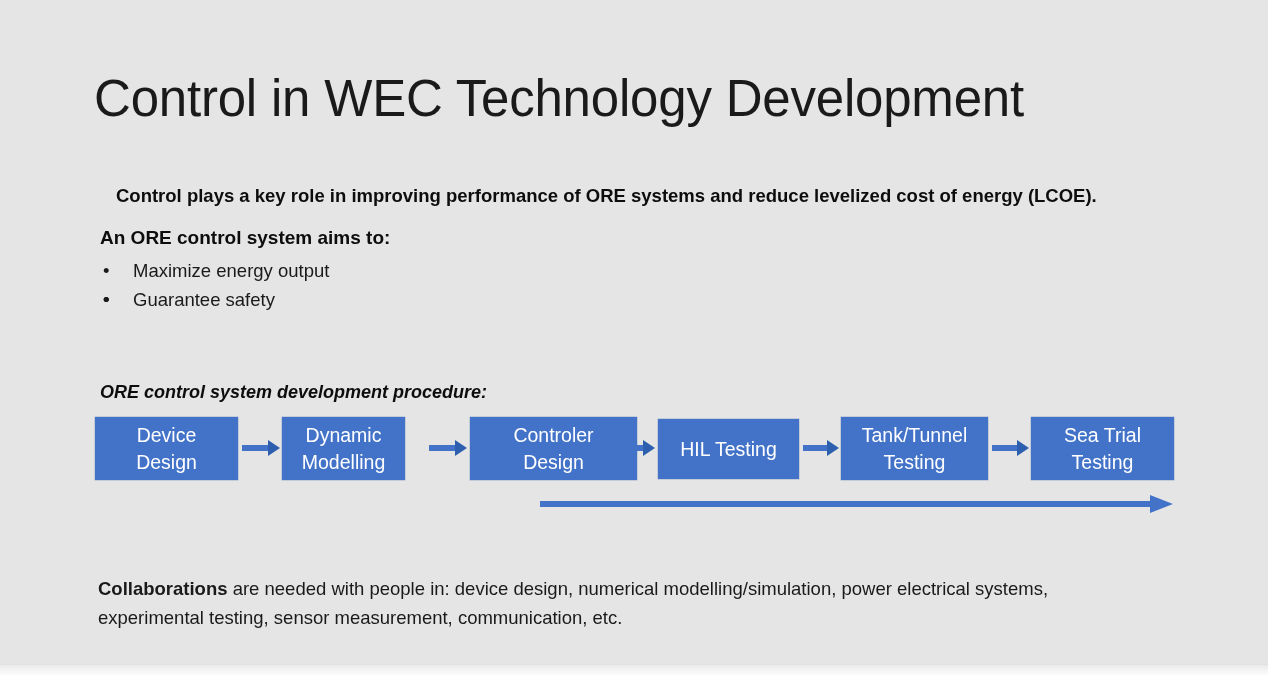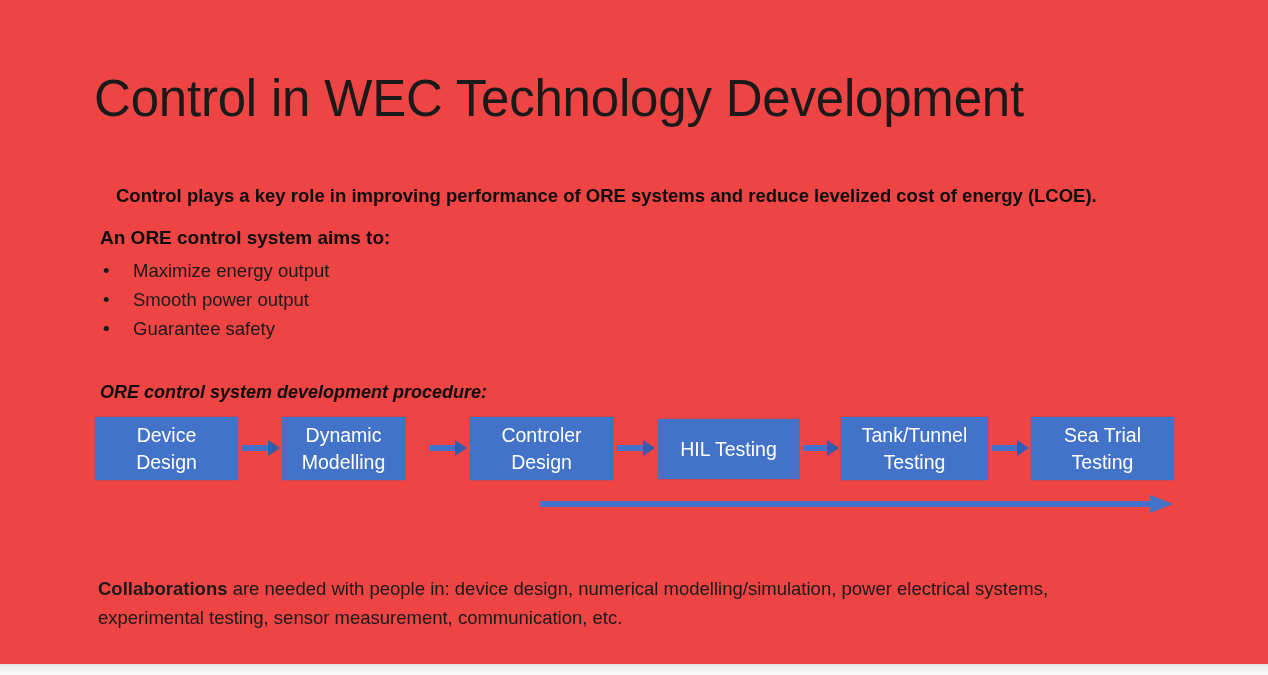--- a/index.html
+++ b/index.html
@@ -15,21 +15,21 @@
     font-family: "Liberation Sans", sans-serif;
     color: #000000;
     -webkit-font-smoothing: antialiased;
   }
 
   .slide {
     position: absolute;
     left: 0; top: 0;
     width: 1268px;
     height: 664px;
-    background: #ef4444;
+    background: #e5e5e5;
   }
 
   .slide-bottom-edge {
     position: absolute;
     left: 0;
     top: 664px;
     width: 1268px;
     height: 11px;
     background: linear-gradient(to bottom, #e9e9e9 0%, #f3f3f3 45%, #fbfbfb 100%);
     border-top: 1px solid #e2e2e2;
@@ -130,21 +130,21 @@
     font-size: 19.5px;
     line-height: 27px;
     text-align: center;
     pointer-events: auto;
     box-shadow: 0 0 0 0.5px rgba(50,90,160,0.35);
   }
   .flow-box .ln { display: block; white-space: nowrap; }
 
   .box-1 { left: 95px;  top: 417px; width: 143px; height: 63px; }
   .box-2 { left: 282px; top: 417px; width: 123px; height: 63px; }
-  .box-3 { left: 470px; top: 417px; width: 143px; height: 63px; }
+  .box-3 { left: 470px; top: 417px; width: 167px; height: 63px; }
   .box-4 { left: 658px; top: 419px; width: 141px; height: 60px; }
   .box-5 { left: 841px; top: 417px; width: 147px; height: 63px; }
   .box-6 { left: 1031px; top: 417px; width: 143px; height: 63px; }
 
   .flow-arrow {
     position: absolute;
     height: 16px;
     pointer-events: auto;
   }
   .flow-arrow .shaft {
@@ -232,21 +232,20 @@
 
   <div class="subhead">An ORE control system aims to:</div>
 
   <ul class="bullets">
     <li>
       <span class="dot">•</span>
       <span>Maximize energy output</span>
     </li>
     <li>
       <span class="dot">•</span>
-      <span>Smooth power output</span>
     </li>
     <li>
       <span class="dot">•</span>
     </li>
     <li>
       <span class="dot">•</span>
       <span>Guarantee safety</span>
     </li>
   </ul>
 

